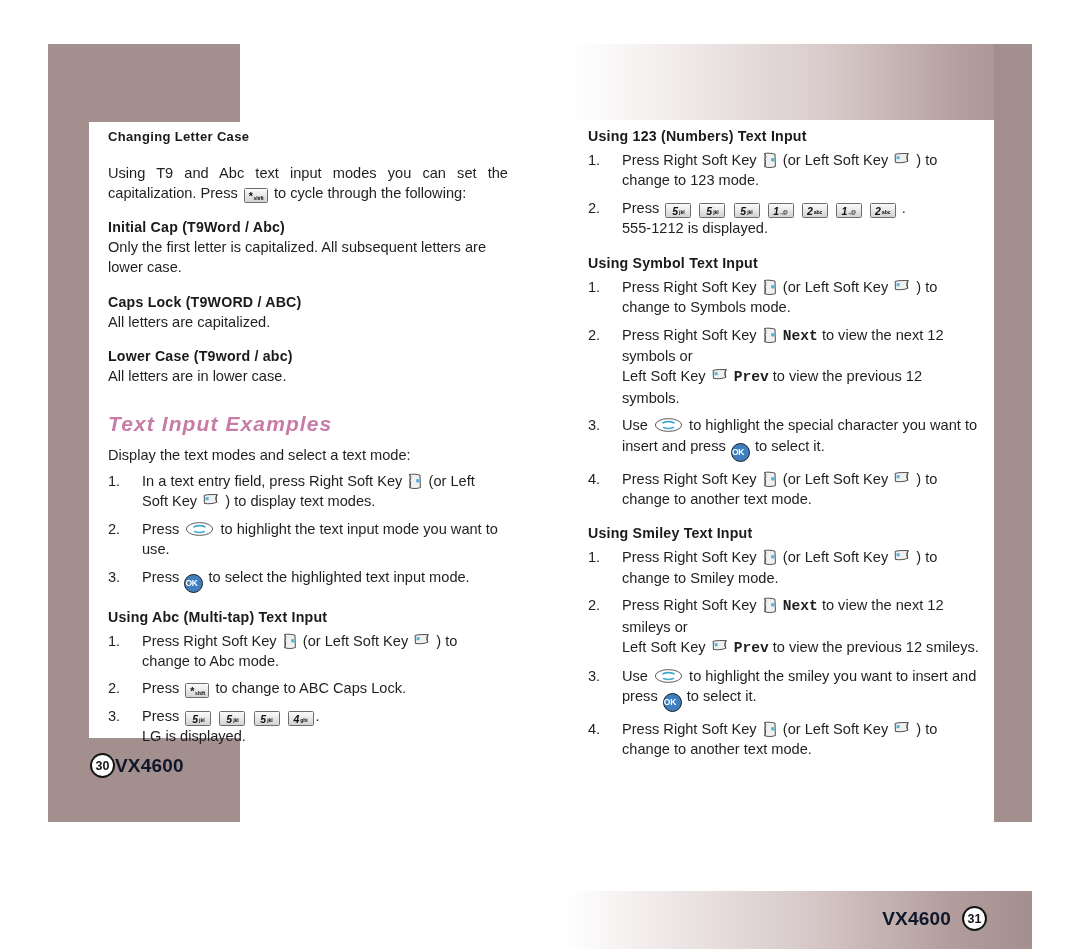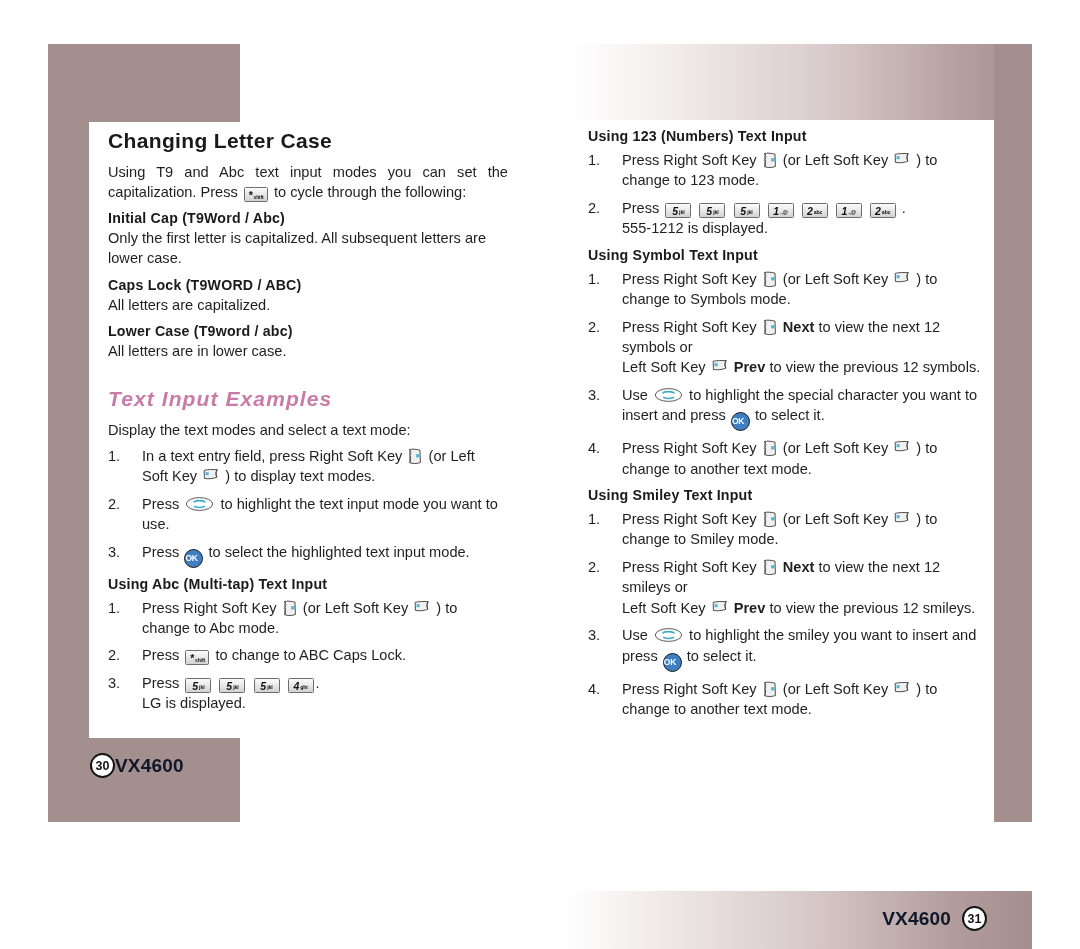--- a/index.html
+++ b/index.html
@@ -90,28 +90,28 @@
     display: flex; align-items: center; justify-content: center;
     font-style: normal;
   }
   .model {
     color: #0f172a; font-size: 19px; font-weight: bold; 
     letter-spacing: 0.2px;
   }
 
   
   h2.sec-head {
-    font-size: 21px; font-weight: bold; color: #1a1a1a;
+    font-size: 13px; font-weight: bold; color: #1a1a1a;
     letter-spacing: 0.35px;
-    margin-bottom: 9px;
+    margin-bottom: 19px;
   }
   h3.sub-head {
     font-size: 14.2px; font-weight: bold; color: #1a1a1a;
     letter-spacing: 0.2px;
-    margin-top: 8px; margin-bottom: 2px;
+    margin-top: 16px; margin-bottom: 2px;
   }
   h2.pink-head {
     font-size: 21px; font-weight: bold; color: #c87ba6;
     letter-spacing: 1.1px;
     margin-top: 26px; margin-bottom: 9px; font-style: italic;
   }
   p.body {
     font-size: 14.6px; color: #1f1f1f; line-height: 1.38;
   }
   p.body.justify { text-align: justify; }
@@ -123,21 +123,21 @@
     padding-left: 34px;
     font-size: 14.6px; color: #1f1f1f; line-height: 1.40;
     margin-bottom: 7px;
   }
   ol.steps > li .num {
     position: absolute; left: 0; top: 0;
     font-size: 14.6px; color: #1f1f1f;
   }
   .line2 { display: block; }
 
-  b.bold { font-weight: bold; }
+  b.bold { font-weight: bold; font-family: Liberation Mono, monospace; }
 
   
   .ico { display: inline-block; vertical-align: -3px; }
 
   
   .rsk { width: 16px; height: 17px; vertical-align: -4px; margin: 0 1px; }
   .lsk { width: 18px; height: 16px; vertical-align: -3px; margin: 0 1px; }
 
   
   .nav-key {

